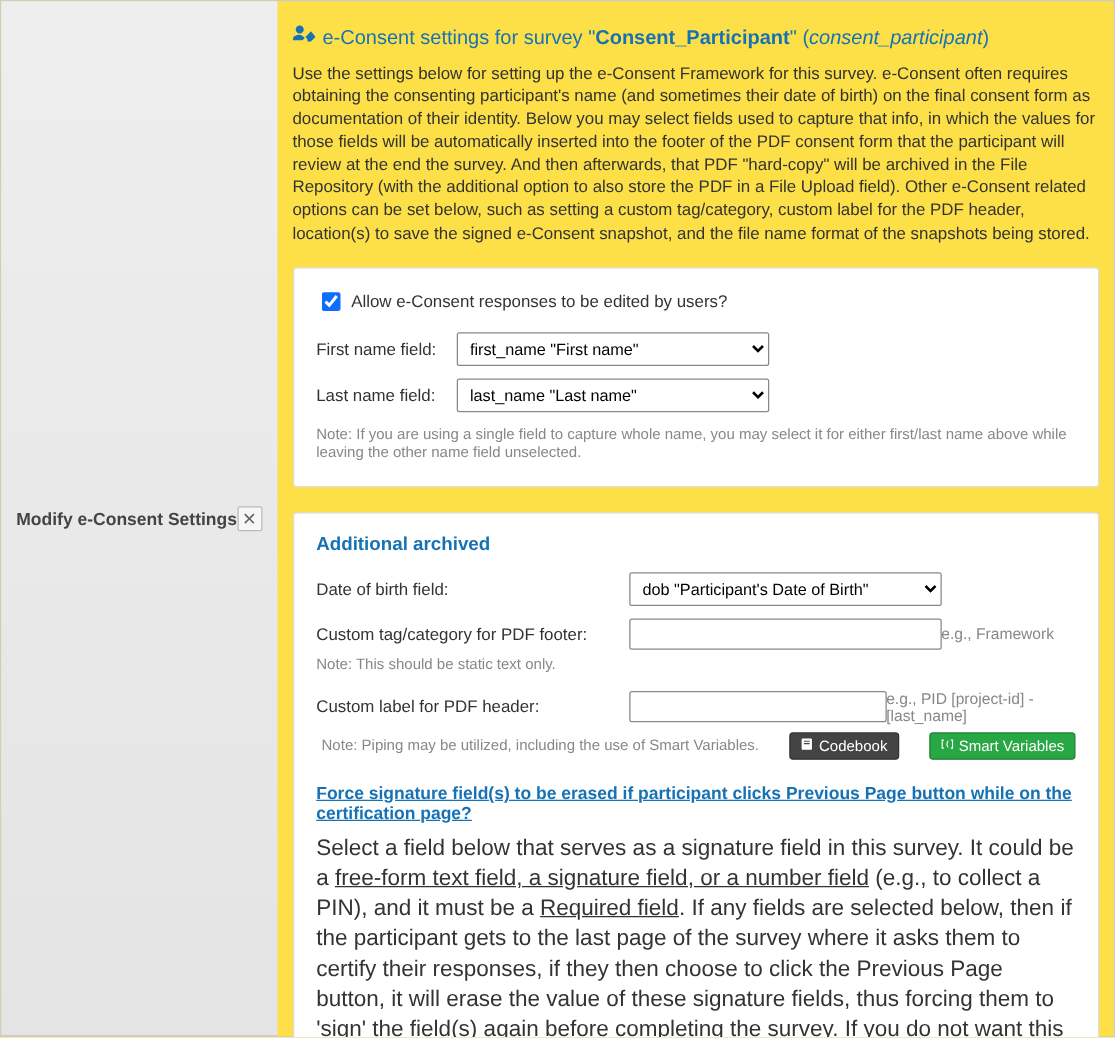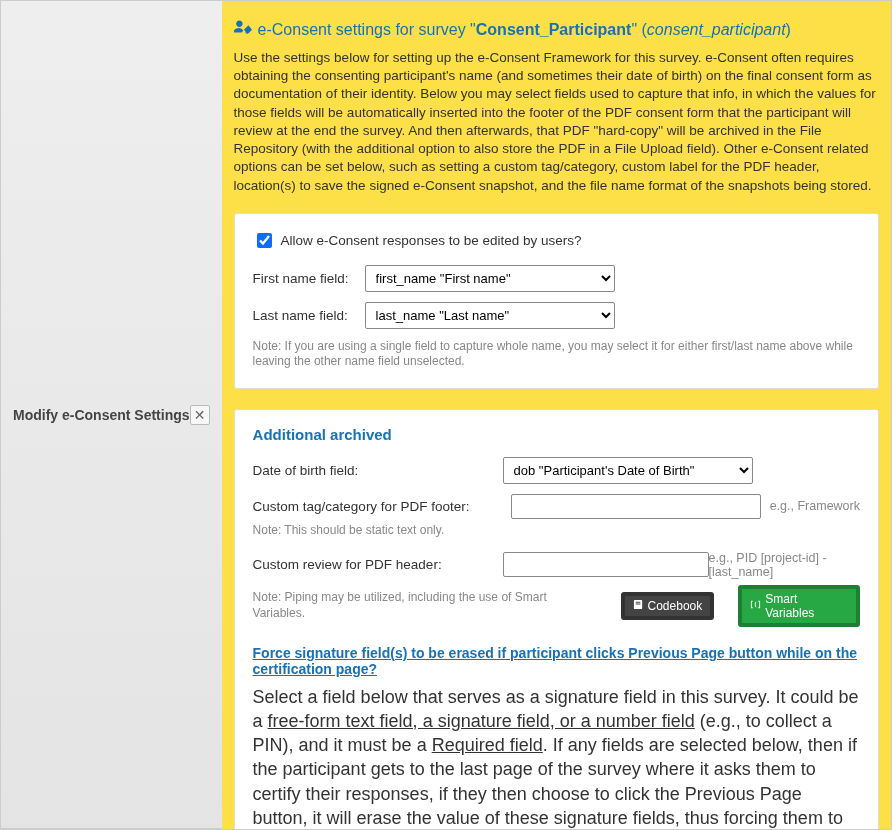--- a/index.html
+++ b/index.html
@@ -24,21 +24,21 @@
   select, input[type="text"] { border: 1px solid #888; border-radius: 2px; padding: 4px 6px; font-size: 13px; background: #fff; }
   select.name-select { width: 250px; }
   select.dob-select { width: 250px; }
   select.sig-select { width: 195px; }
   input.pdf-input { width: 250px; }
   .note-text { color: #888; font-size: 12px; margin-top: 4px; line-height: 1.3; }
   .hint-text { color: #888; font-size: 12.5px; }
   .section-sub { color: #1672b5; font-weight: 600; font-size: 14px; margin: 18px 0 8px 0; text-decoration: underline; }
   .para { color: #333; line-height: 1.35; font-size: 18px; margin-bottom: 14px; }
   .underline { text-decoration: underline; }
-  .btn { display: inline-flex; align-items: center; gap: 4px; border: 4px solid #a16207; border-radius: 3px; padding: 3px 8px; font-size: 12px; cursor: pointer; background: #555; color: #fff; }
+  .btn { display: inline-flex; align-items: center; gap: 4px; border: 1px solid #a16207; border-radius: 3px; padding: 3px 8px; font-size: 12px; cursor: pointer; background: #555; color: #fff; }
   .btn.codebook { background: #444; border-color: #333; }
   .btn.smartvars { background: #28a745; border-color: #1e7e34; }
   .btn.add-sig { background: #f1f1f1; color: #444; border: 1px solid #bbb; padding: 4px 10px; font-size: 12.5px; }
   .btn-row { display: flex; align-items: center; gap: 24px; margin-top: 6px; justify-content: flex-end; }
   .spacer12 { height: 12px; }
   ::-webkit-scrollbar { width: 16px; }
   ::-webkit-scrollbar-track { background: #f1f1f1; }
   ::-webkit-scrollbar-thumb { background: #c2c2c2; border-radius: 2px; }
 </style>
 </head>
@@ -94,29 +94,29 @@
     <div class="panel">
       <div class="panel-title">Additional archived</div>
 
       <div class="field-row wide">
         <span class="label-col">Date of birth field:</span>
         <select class="dob-select">
           <option>dob "Participant's Date of Birth"</option>
         </select>
       </div>
 
-      <div class="field-row wide" style="margin-bottom:3px;justify-content:space-between;">
+      <div class="field-row wide" style="margin-bottom:3px;">
         <span class="label-col">Custom tag/category for PDF footer:</span>
         <input type="text" class="pdf-input" style="">
         <span class="hint-text">e.g., Framework</span>
       </div>
       <div class="note-text" style="margin-bottom:12px;">Note: This should be static text only.</div>
 
       <div class="field-row wide" style="margin-bottom:4px;">
-        <span class="label-col">Custom review for PDF header:</span>
+        <span class="label-col">Custom label for PDF header:</span>
         <input type="text" class="pdf-input" style="">
         <span class="hint-text">e.g., PID [project-id] - [last_name]</span>
       </div>
 
       <div class="btn-row">
         <span class="note-text" style="margin-top:0;">Note: Piping may be utilized, including the use of Smart Variables.</span>
         <span class="btn codebook">
           <span>
             <svg width="11" height="11" viewBox="0 0 12 12" fill="currentColor">
                 <path d="M2 1h7c.6 0 1 .4 1 1v8c0 .6-.4 1-1 1H2c-.6 0-1-.4-1-1V2c0-.6.4-1 1-1zm1 2v1h5V3H3zm0 2v1h5V5H3z"></path>

